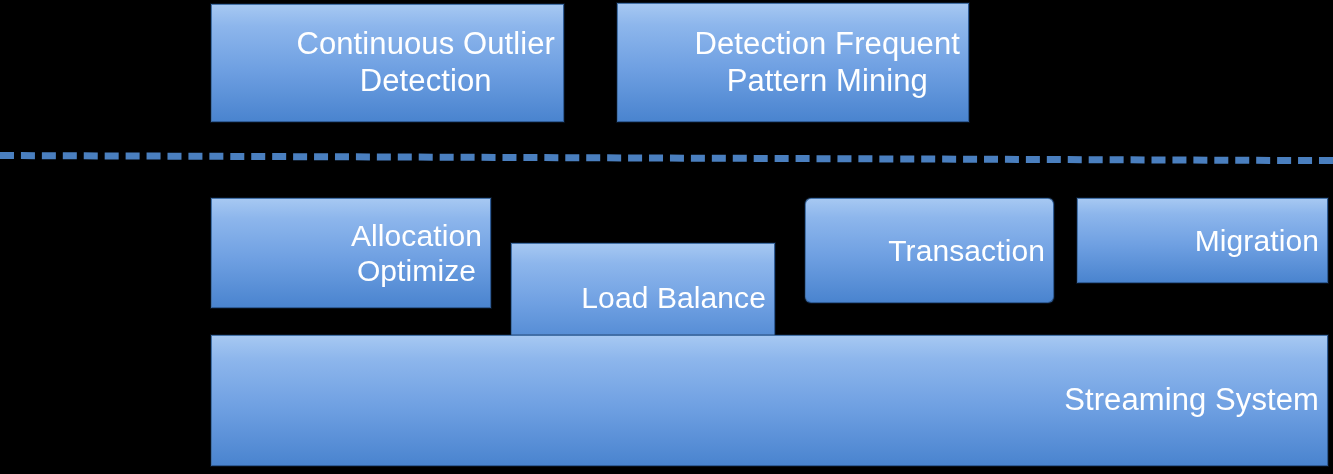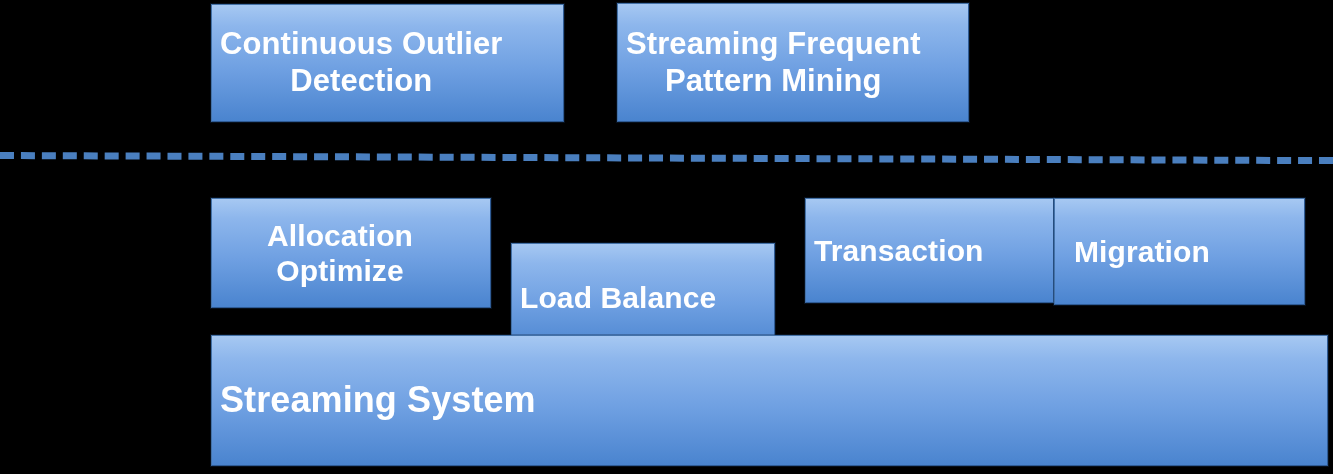--- a/index.html
+++ b/index.html
@@ -16,33 +16,33 @@
     overflow: hidden;
     font-family: "Liberation Sans", "DejaVu Sans", sans-serif;
   }
 
   
   .node {
     position: absolute;
     box-sizing: border-box;
     display: flex;
     align-items: center;
-    justify-content: flex-start;
+    justify-content: flex-end;
     text-align: center;
     color: #ffffff;
     background: linear-gradient(to bottom, #a6c8f2 0%, #8db6ec 18%, #6fa0e2 55%, #4a84cf 100%);
     border-top: 1px solid #4472a8;
     border-left: 1px solid #4472a8;
     border-right: 1px solid #2f5party;
     border-right: 1px solid #2f5c96;
     border-bottom: 1px solid #2f5c96;
     box-shadow: 0 0 0 1px rgba(20,45,80,0.35);
     line-height: 1.18;
     letter-spacing: 0.1px;
-    font-weight: 700;
+    font-weight: 400;
     -webkit-font-smoothing: antialiased;
   }
   .node-label {
     display: block;
     padding: 0 8px;
     white-space: pre-line;
   }
 
   
   .layer-app .node { font-size: 31px; }
@@ -67,46 +67,46 @@
 
   
   .layer-mgmt .node { font-size: 30px; }
   #node-allocation-optimize {
     left: 211px; top: 198px; width: 280px; height: 110px; padding-left: 47px;
   }
   #node-load-balance {
     left: 511px; top: 198px; width: 264px; height: 110px; margin-top: 45px;
   }
   #node-transaction {
-    left: 805px; top: 198px; width: 249px; height: 105px;
+    left: 805px; top: 198px; width: 249px; height: 105px; border-radius: 6px;
   }
   #node-migration {
-    left: 1054px; top: 198px; width: 251px; height: 107px; padding-left: 11px;
+    left: 1077px; top: 198px; width: 251px; height: 85px; padding-left: 11px;
   }
 
   
-  .layer-platform .node { font-size: 36px; }
+  .layer-platform .node { font-size: 31px; }
   #node-streaming-system {
     left: 211px; top: 335px; width: 1117px; height: 131px;
   }
 </style>
 </head>
 <body>
 
 <div id="canvas">
 
   <div class="layer layer-app">
 
     <div class="node" id="node-outlier-detection">
       <span class="node-label">Continuous Outlier
 Detection</span>
     </div>
 
     <div class="node" id="node-pattern-mining">
-      <span class="node-label">Streaming Frequent
+      <span class="node-label">Detection Frequent
 Pattern Mining</span>
     </div>
 
   </div>
 
   <div id="layer-separator"></div>
 
   <div class="layer layer-mgmt">
 
     <div class="node" id="node-allocation-optimize">

